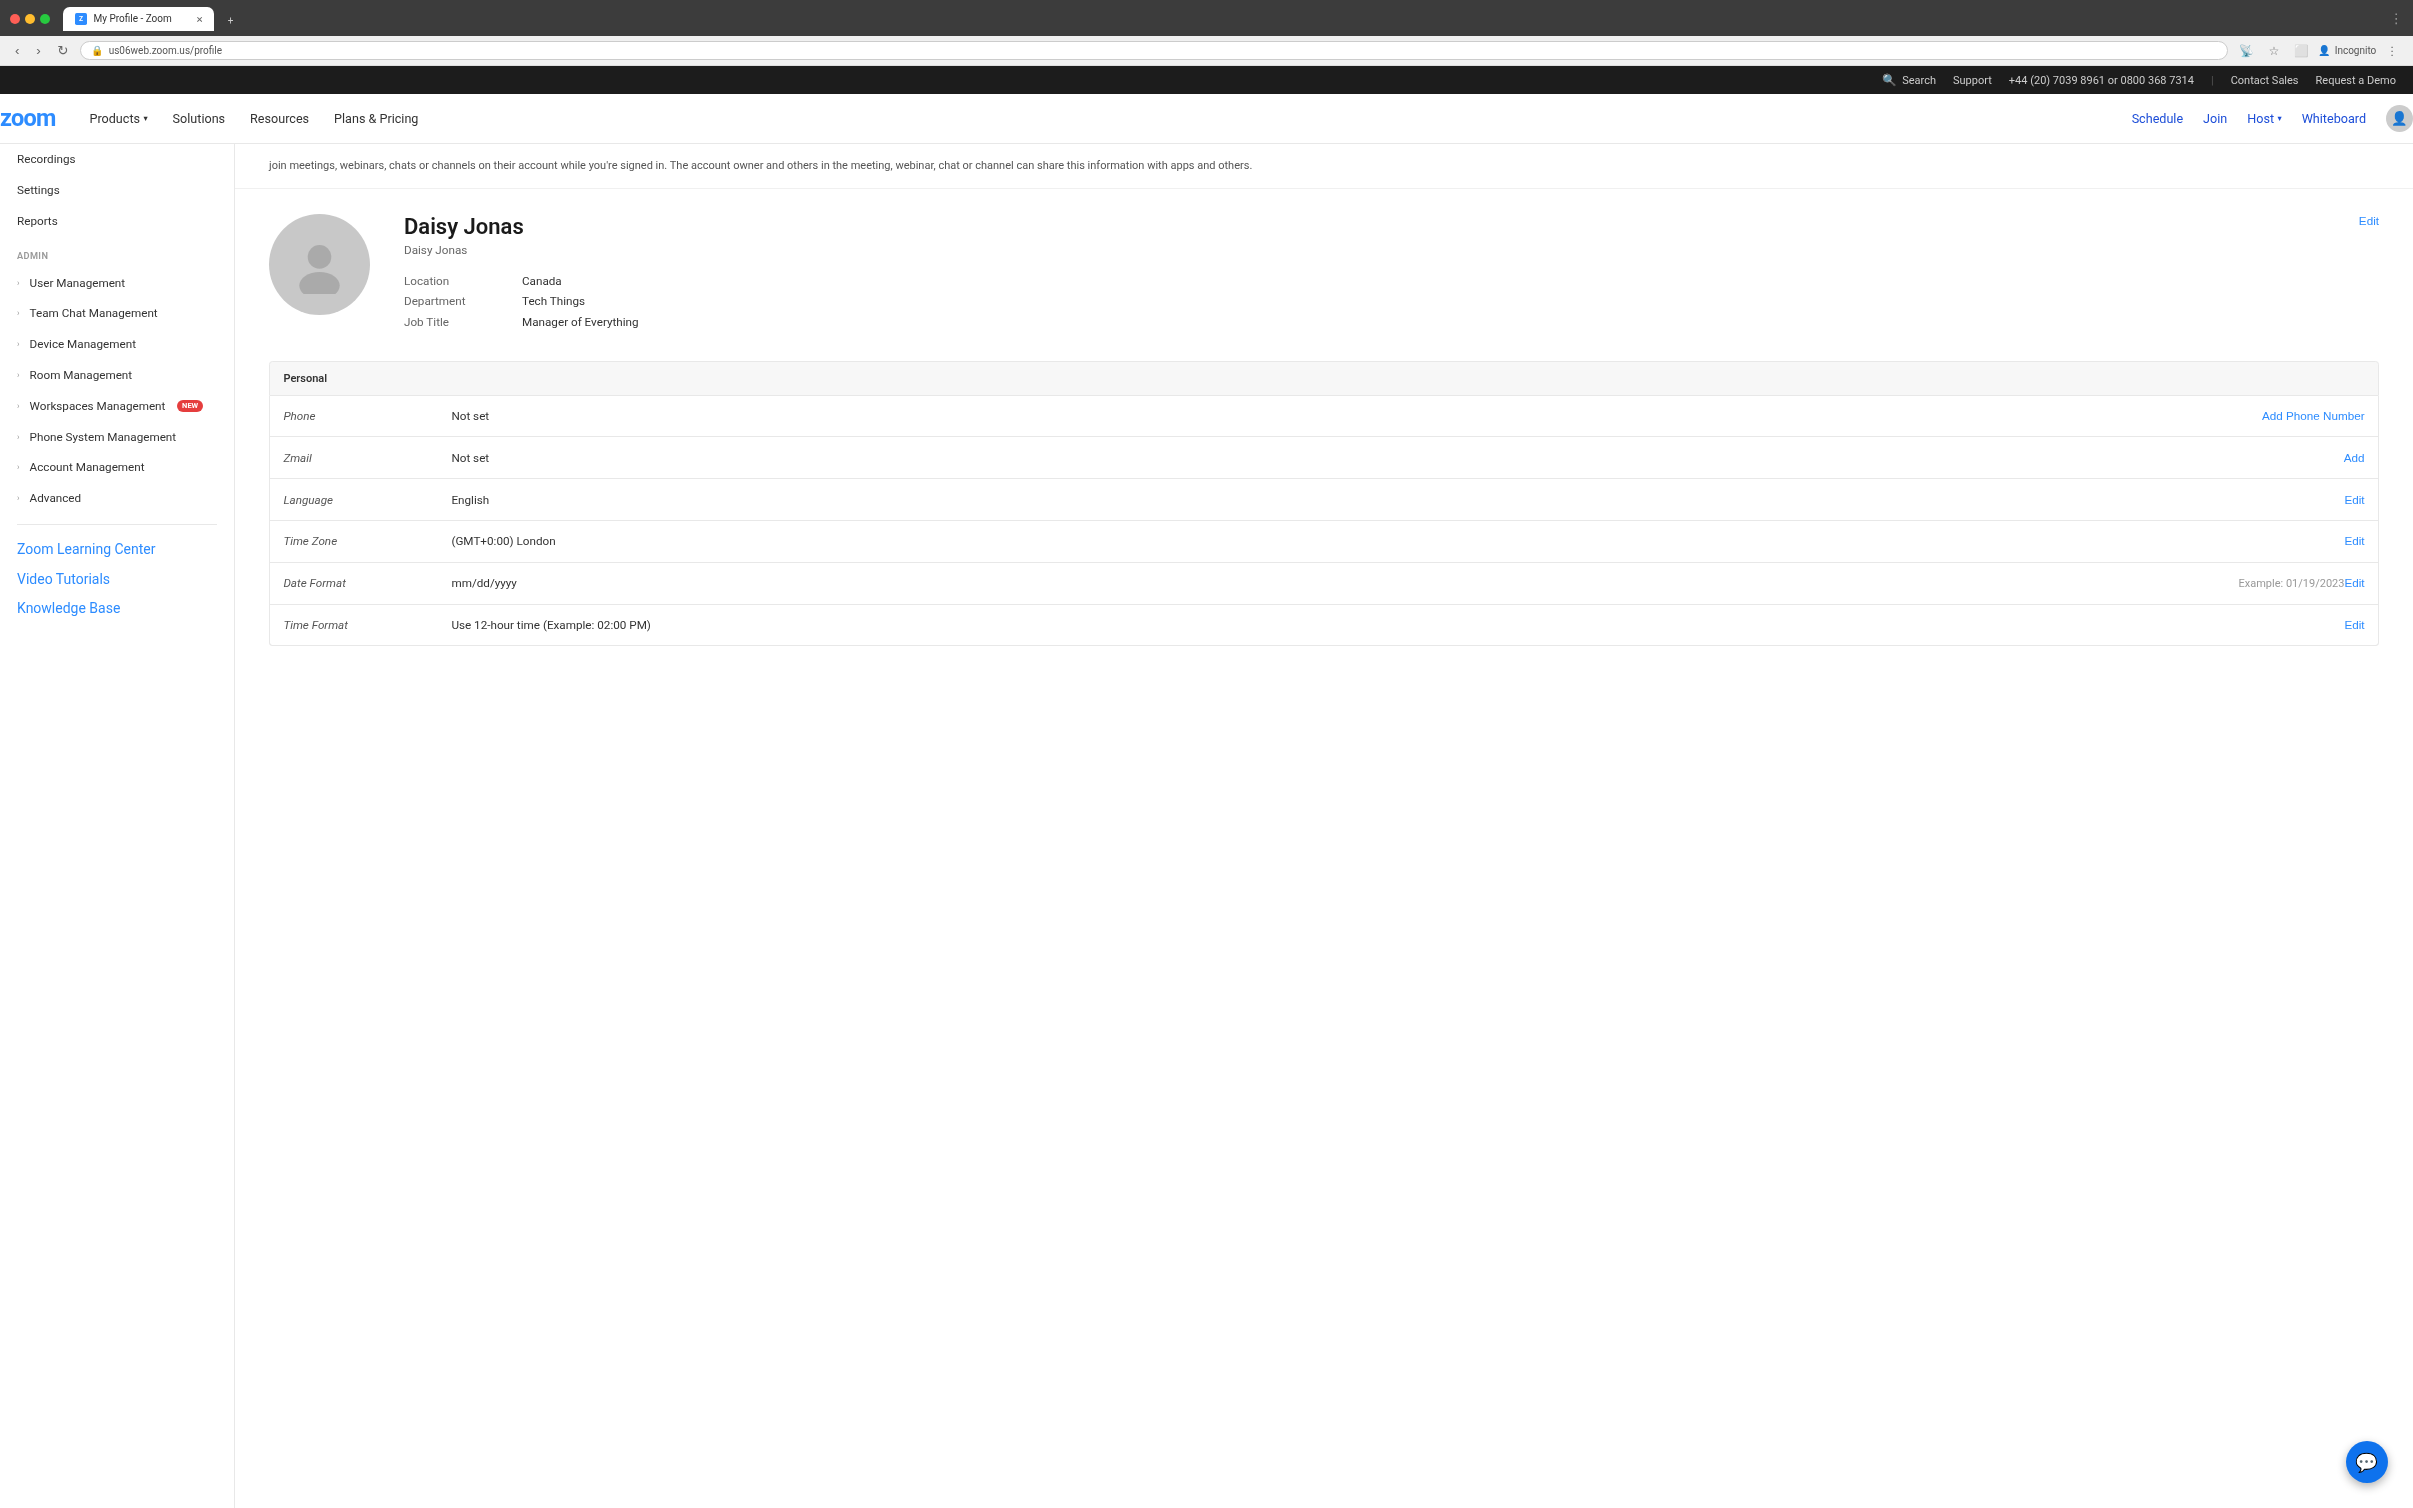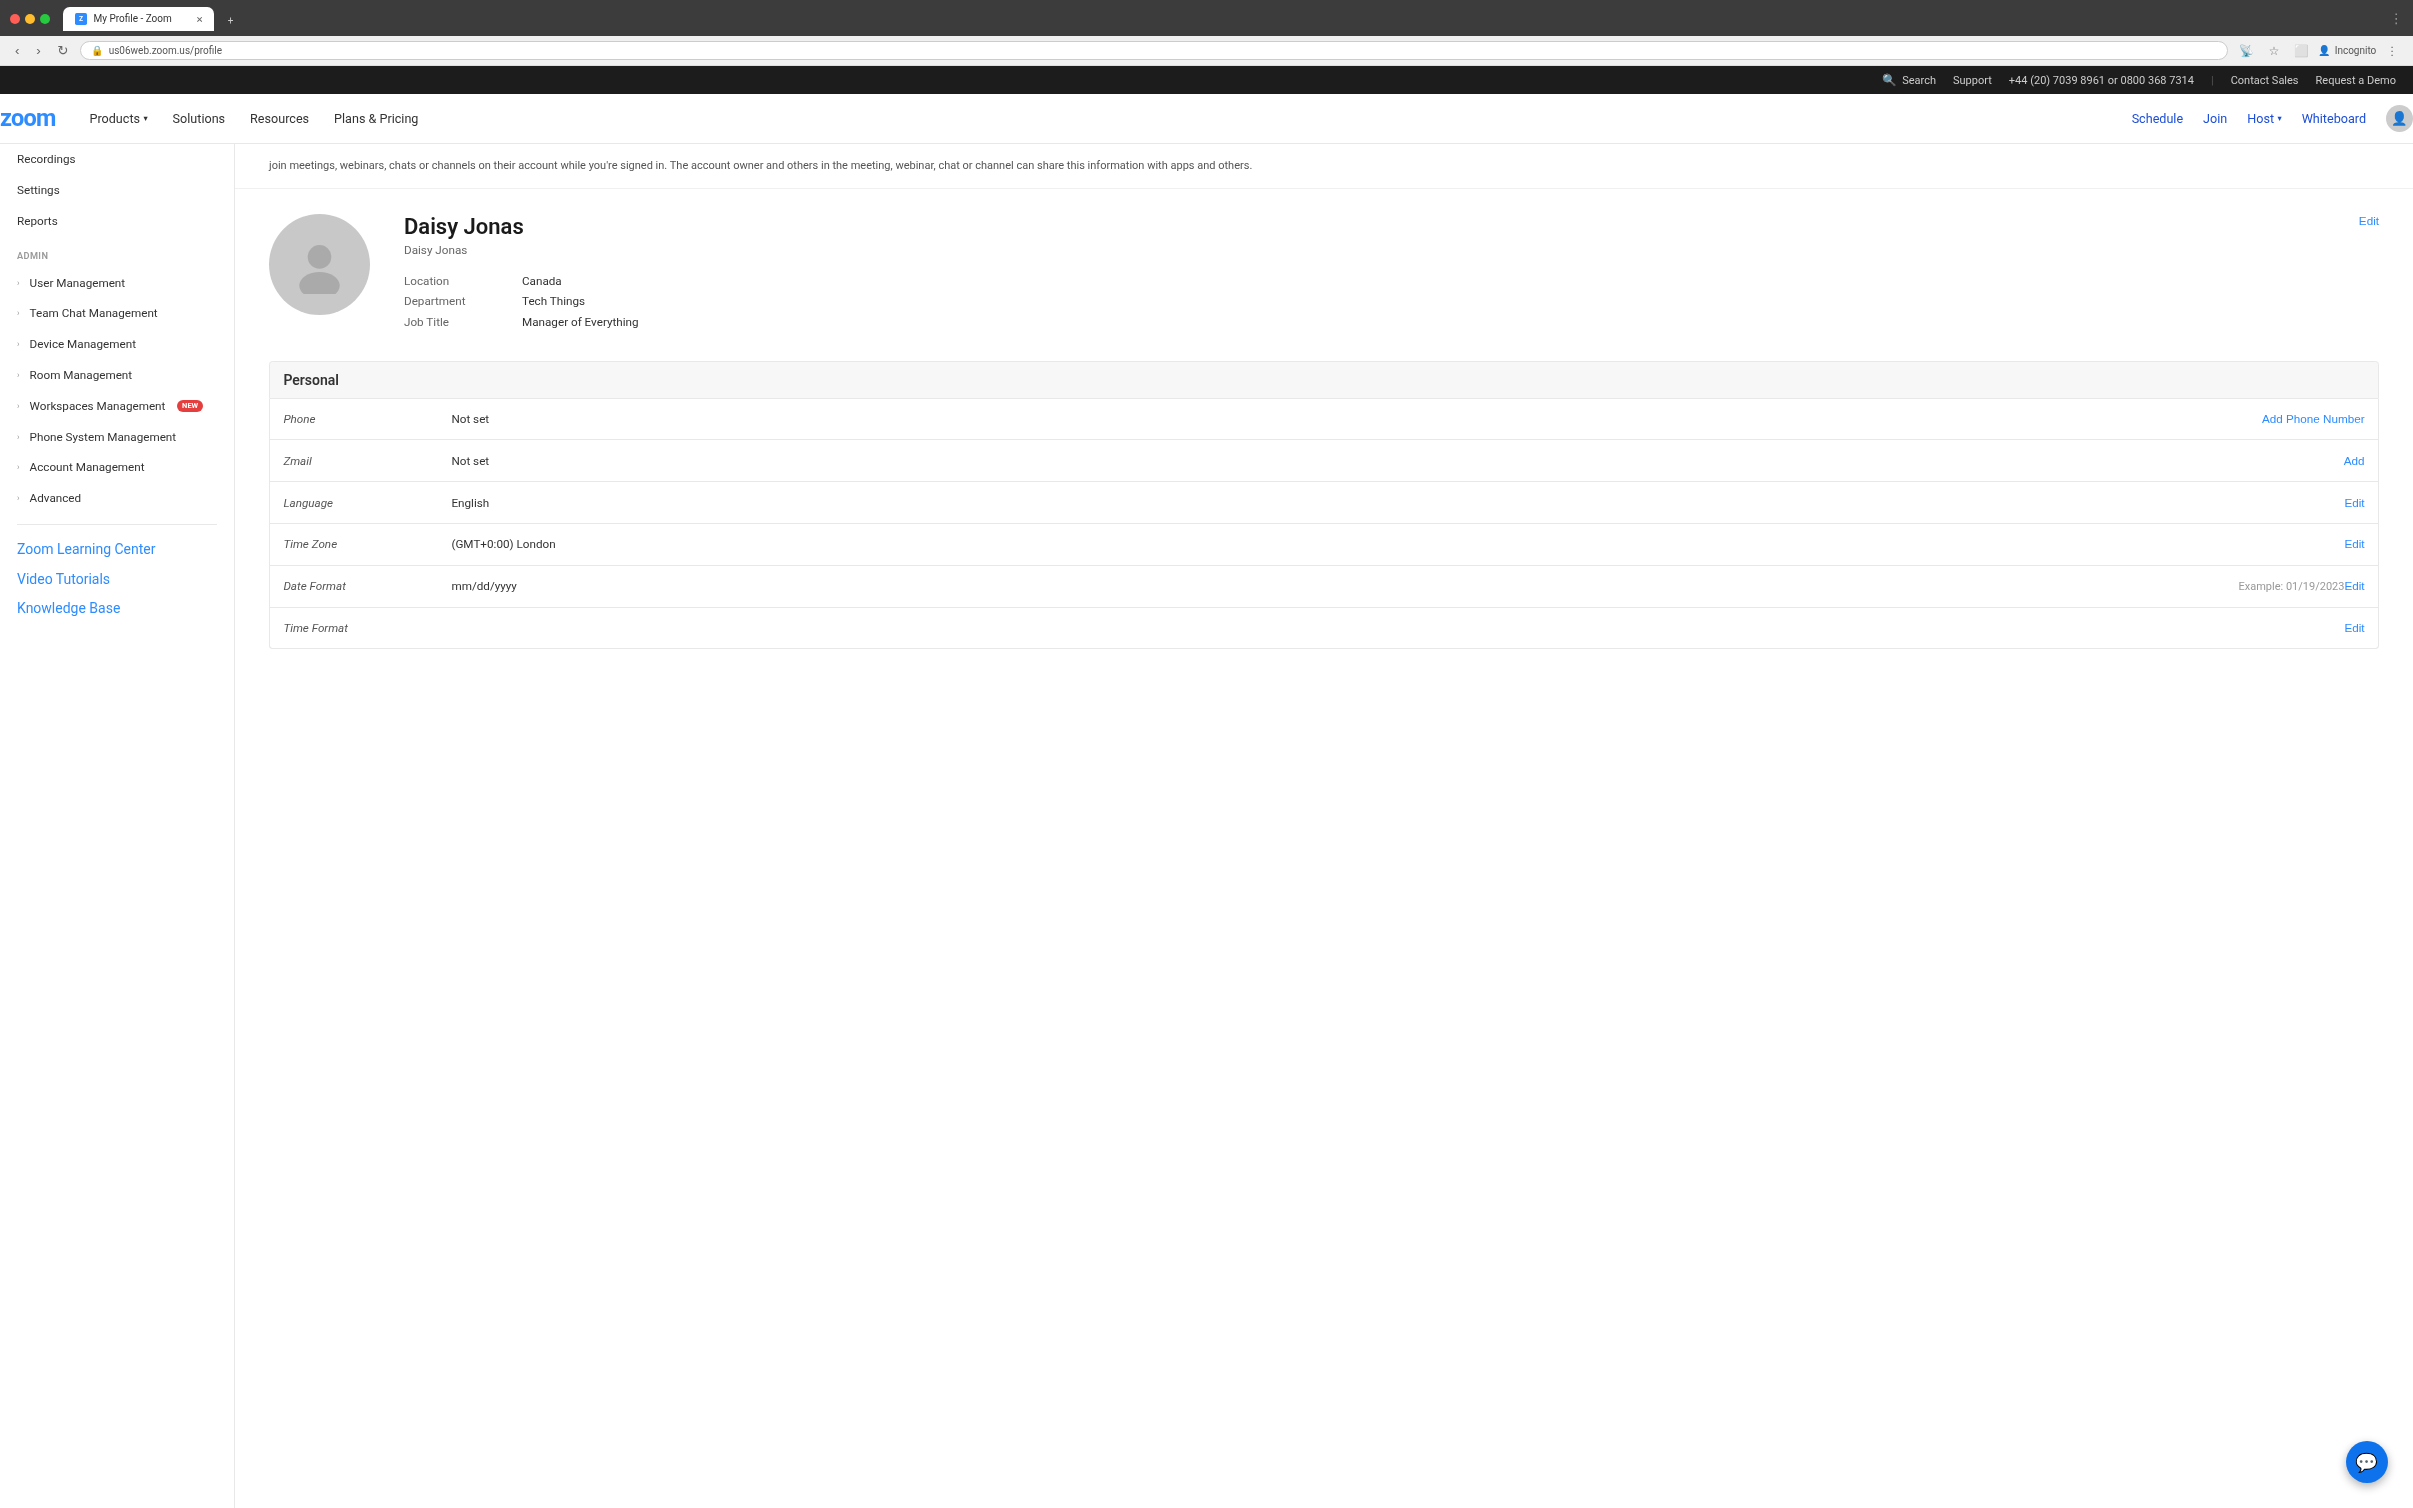--- a/index.html
+++ b/index.html
@@ -64,21 +64,21 @@
     .profile-name-row { display: flex; justify-content: space-between; align-items: flex-start; }
     .profile-name { font-size: 22px; font-weight: 600; color: #1a1a1a; margin-bottom: 3.4px; }
     .profile-email { font-size: 11.7px; color: #666; margin-bottom: 17px; }
     .profile-edit-btn { color: #2D8CFF; font-size: 11.7px; cursor: pointer; text-decoration: none; padding: 0; background: none; border: none; }
     .profile-field { display: flex; gap: 17px; margin-bottom: 6.7px; }
     .profile-field-label { font-size: 11.7px; color: #666; width: 101px; }
     .profile-field-value { font-size: 11.7px; color: #333; }
 
     
     .personal-section { margin: 0 34px; }
-    .section-header { background: #f7f7f7; border: 0.8px solid #e8e8e8; padding: 10px 13.4px; font-size: 14px; font-weight: 600; color: #333; border-radius: 3.4px 3.4px 0 0; }
+    .section-header { background: #f7f7f7; border: 0.8px solid #e8e8e8; padding: 10px 13.4px; font-size: 11px; font-weight: 600; color: #333; border-radius: 3.4px 3.4px 0 0; }
     .field-row { display: flex; align-items: center; padding: 13.4px; border: 0.8px solid #e8e8e8; border-top: none; background: #fff; }
     .field-row:last-child { border-radius: 0 0 3.4px 3.4px; }
     .field-name { width: 168px; font-size: 11.7px; color: #555; flex-shrink: 0; font-style: italic; }
     .field-value { flex: 1; font-size: 11.7px; color: #333; }
     .field-example { font-size: 11px; color: #999; margin-left: 17px; }
     .field-action { margin-left: auto; }
     .field-action-btn { color: #2D8CFF; font-size: 11.7px; cursor: pointer; background: none; border: none; text-decoration: none; }
 
     
     .chat-support { position: fixed; bottom: 25px; right: 25px; width: 42px; height: 42px; border-radius: 50%; background: #0e72ed; display: flex; align-items: center; justify-content: center; cursor: pointer; box-shadow: 0 3.4px 10px rgba(0,0,0,0.3); z-index: 100; }
@@ -307,20 +307,21 @@
         <span class="field-name">Date Format</span>
         <span class="field-value">mm/dd/yyyy</span>
         <span class="field-example">Example: 01/19/2023</span>
         <div class="field-action">
           <button class="field-action-btn">Edit</button>
         </div>
       </div>
 
       <div class="field-row">
         <span class="field-name">Time Format</span>
+        <span class="field-value">Use 12-hour time (Example: 02:00 PM)</span>
         <div class="field-action">
           <button class="field-action-btn">Edit</button>
         </div>
       </div>
     </div>
   </main>
 </div>
 
 <div class="chat-support">
   <span class="chat-icon">💬</span>

